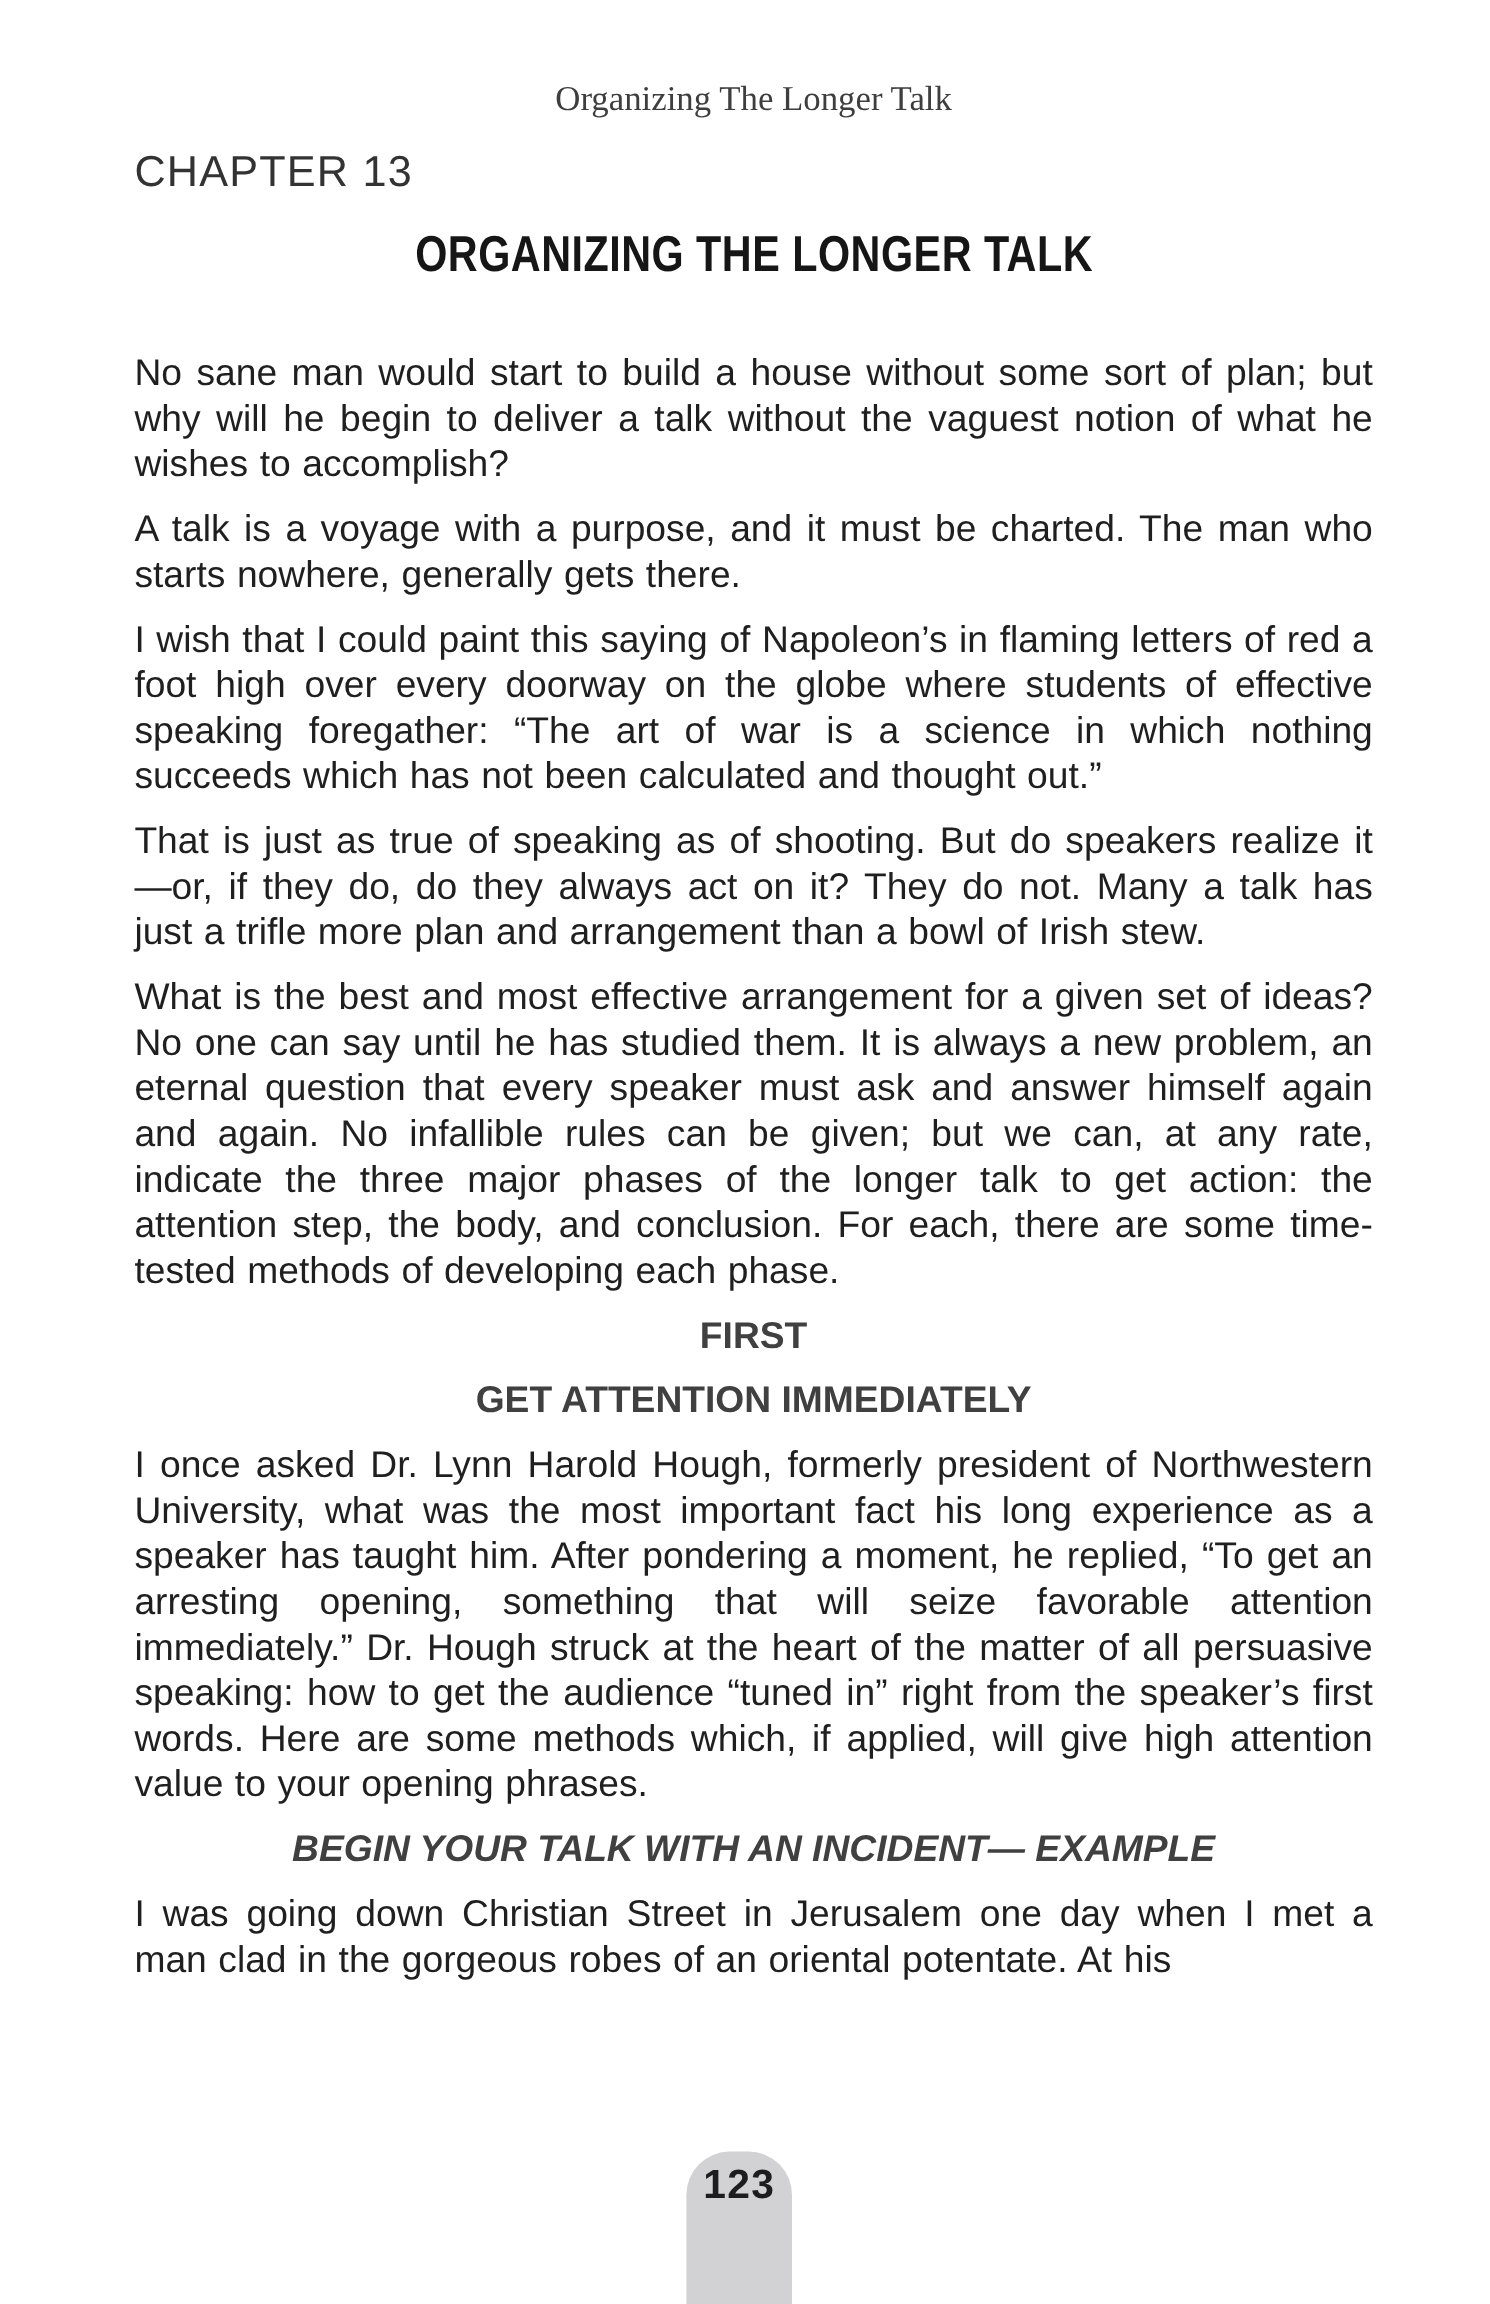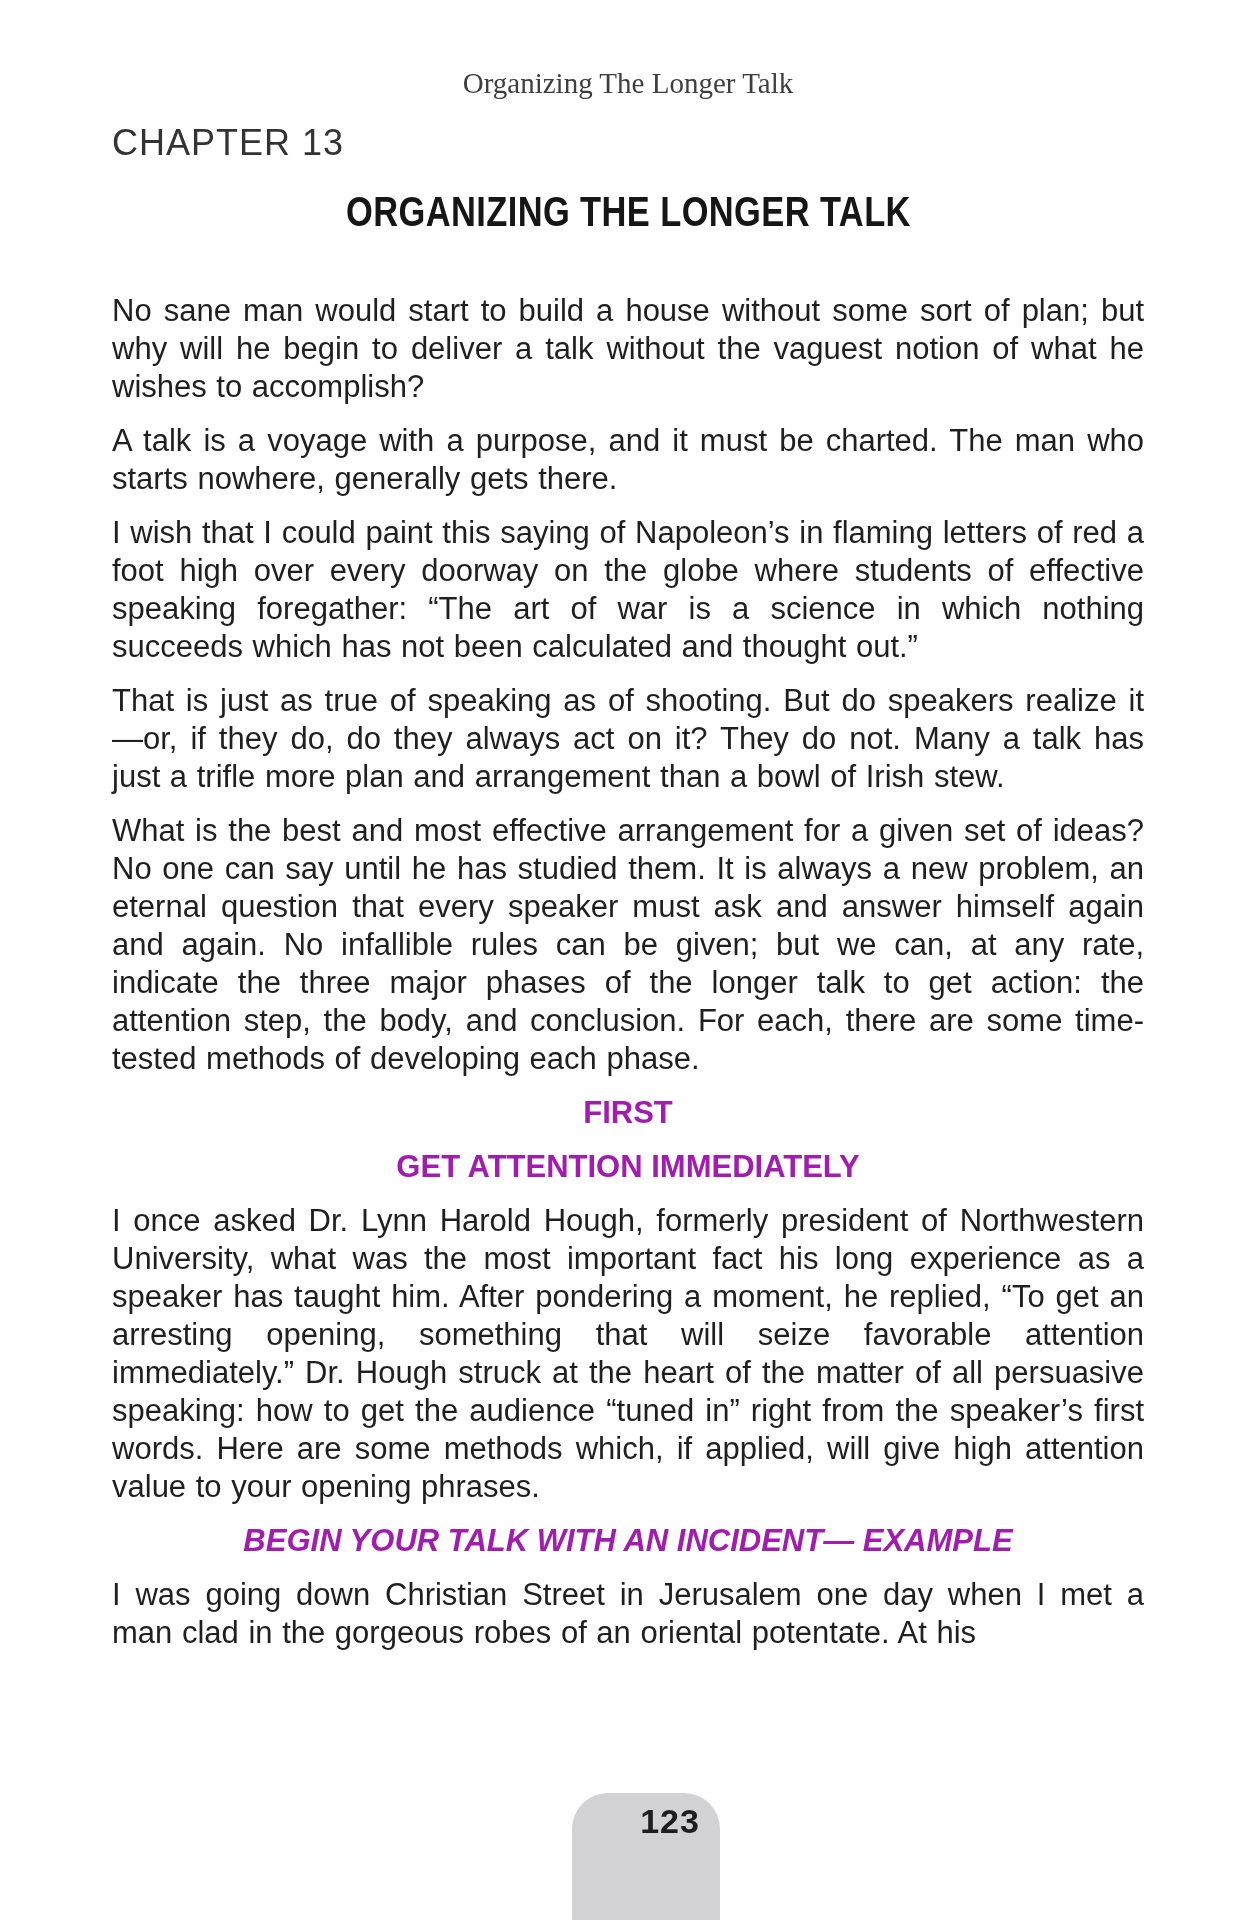--- a/index.html
+++ b/index.html
@@ -46,34 +46,33 @@
     font-size: 31px; line-height: 38px;
     text-align: justify;
     color: #1f1f1f;
     word-spacing: 1px;
   }
   .body-col p { margin: 0 0 16px 0; }
 
   .kicker, .sec-heading, .sub-heading {
     text-align: center; text-align-last: center;
     font-weight: bold;
-    color: #a21caf;
+    color: #404040;
     word-spacing: 0;
   }
   .kicker   { margin: 22px 0 14px 0; }
   .sec-heading { margin: 0 0 14px 0; }
   .sub-heading { margin: 22px 0 14px 0; font-style: italic; }
 
   .page-tab {
     position: absolute; left: 572px; top: 1793px;
-    width: 100px; height: 127px;
+    width: 88px; height: 127px;
     background: #d2d2d4;
     border-radius: 36px 36px 0 0;
     text-align: center;
-    padding-left: 48px;
   }
   .page-tab .num {
     display: inline-block;
     margin-top: 9px;
     font-weight: bold; font-size: 34px;
     letter-spacing: 1px;
     color: #1d1d1f;
   }
 </style>
 </head>

